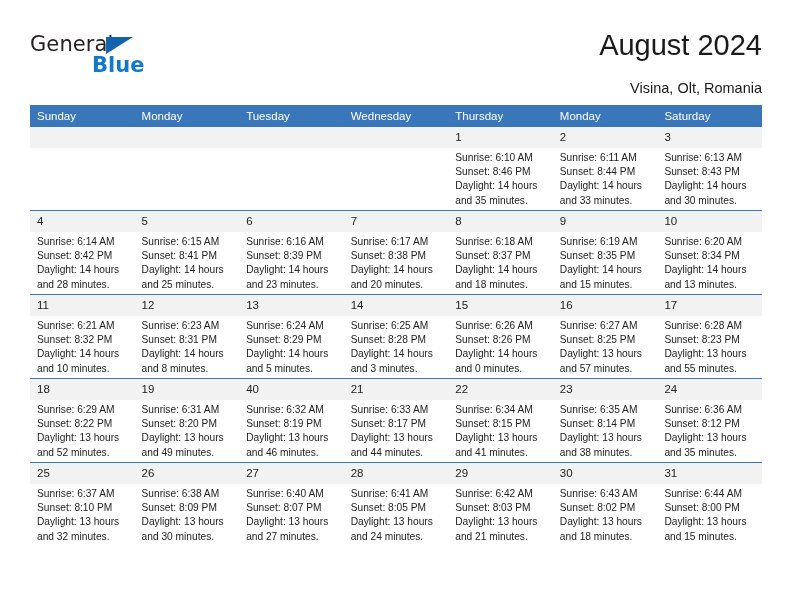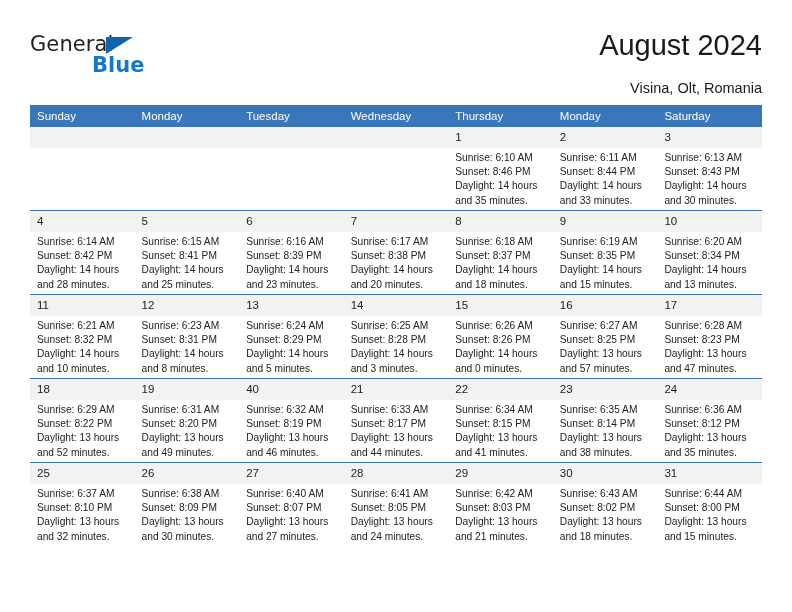--- a/index.html
+++ b/index.html
@@ -335,21 +335,21 @@
               <span>Daylight: 13 hours</span>
               <span>and 57 minutes.</span>
             </span>
           </td>
           <td>
             <span class="daynum">17</span>
             <span class="info">
               <span>Sunrise: 6:28 AM</span>
               <span>Sunset: 8:23 PM</span>
               <span>Daylight: 13 hours</span>
-              <span>and 47 minutes.</span>
+              <span>and 55 minutes.</span>
             </span>
           </td>
         </tr>
         <tr>
           <td>
             <span class="daynum">18</span>
             <span class="info">
               <span>Sunrise: 6:29 AM</span>
               <span>Sunset: 8:22 PM</span>
               <span>Daylight: 13 hours</span>

